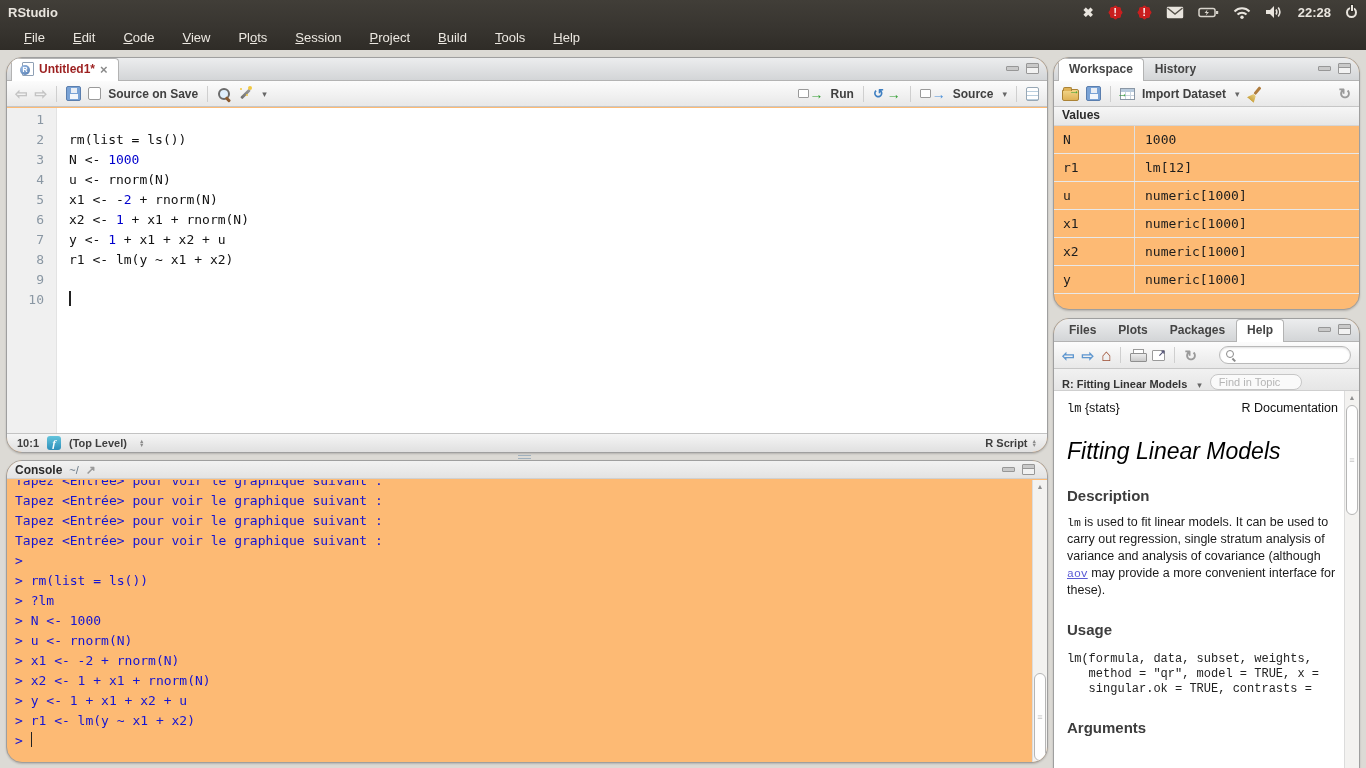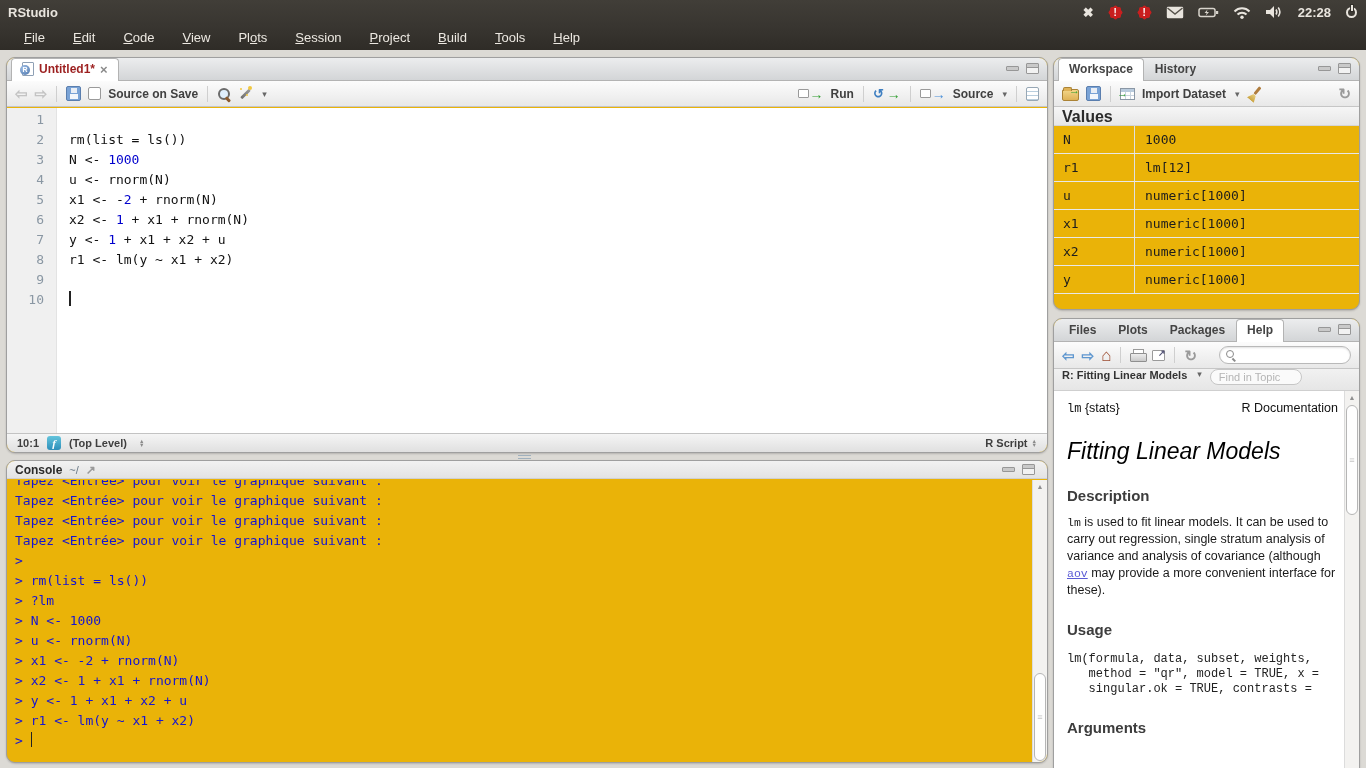--- a/index.html
+++ b/index.html
@@ -23,21 +23,21 @@
   .burst::before,.burst::after { content:""; position:absolute; inset:2px; background:#c81f1f; border-radius:2px; }
   .burst::after { transform:rotate(45deg); }
   .burst i { position:absolute; inset:0; z-index:1; color:#fff; font-style:normal; font-weight:bold;
              font-size:10px; line-height:15px; text-align:center; }
   .power { position:relative; width:13px; height:13px; display:inline-block; }
   .power::before { content:""; position:absolute; inset:1px; border:2px solid #e9e5de; border-radius:50%; }
   .power::after { content:""; position:absolute; left:5.5px; top:-1px; width:2px; height:6px; background:#e9e5de;
                   box-shadow:0 0 0 1px rgba(47,44,39,0.9); }
 
   
-  .pane { position:absolute; background:#eab308; border:1px solid #9f9f9f; border-radius:9px;
+  .pane { position:absolute; background:#fdba74; border:1px solid #9f9f9f; border-radius:16px;
           box-shadow:0 1px 2px rgba(0,0,0,.18); overflow:hidden; }
   .tabstrip { height:23px; background:linear-gradient(#ecedee,#d3d5d7); border-bottom:1px solid #b3b3b3;
               display:flex; align-items:flex-end; padding:0 4px; }
   .tab { font-size:12px; font-weight:bold; color:#444; padding:3px 10px 4px; border:1px solid transparent;
          border-bottom:none; border-radius:4px 4px 0 0; display:flex; align-items:center; gap:5px; }
   .tab.active { background:#fff; border-color:#b3b3b3; margin-bottom:-1px; padding-bottom:5px; }
   .winbtns { margin-left:auto; display:flex; align-items:center; gap:7px; padding:0 4px 6px 0; }
   .min-btn { width:13px; height:5px; background:#c9c9c9; border:1px solid #979797; border-radius:1px; }
   .max-btn { width:13px; height:11px; background:#f2f2f2; border:1px solid #979797; border-radius:1px; }
   .max-btn::before { content:""; display:block; height:3px; background:#c9c9c9; border-bottom:1px solid #979797; }
@@ -137,38 +137,38 @@
   .sb-v { position:absolute; width:15px; background:#f3f2f0; border-left:1px solid #dcdcdc; }
   .sb-h { position:absolute; height:15px; background:#f3f2f0; border-top:1px solid #dcdcdc; }
   .sb-arrow { position:absolute; font-size:7px; color:#8f8f8f; width:100%; text-align:center; }
   .sb-thumb { position:absolute; background:#fefefe; border:1px solid #b5b5b5; border-radius:7px; }
   .sb-thumb::after { content:"≡"; position:absolute; inset:0; color:#c4c4c4; font-size:9px;
         display:flex; align-items:center; justify-content:center; }
 
   
   #ws-pane { left:1053px; top:57px; width:307px; height:253px; }
   .ws-section { height:19px; background:linear-gradient(#f6f6f6,#e7e7e7); border-bottom:1px solid #d5d5d5;
-        font-size:16px; font-weight:bold; color:#2b2b2b; padding:1px 8px; }
+        font-size:12px; font-weight:bold; color:#2b2b2b; padding:1px 8px; }
   .ws-row { display:flex; height:28px; align-items:center; border-bottom:1px solid #e8e8e8;
         font-family:"DejaVu Sans Mono",monospace; font-size:13px; color:#1d1d1d; }
   .ws-name { width:80px; padding-left:9px; flex:none; }
   .ws-val { border-left:1px solid #e0e0e0; padding-left:10px; height:100%; display:flex; align-items:center; flex:1; }
 
   
   #help-pane { left:1053px; top:318px; width:307px; height:526px; }
   .help-toolbar { height:27px; }
   .searchbox { margin-left:auto; width:132px; height:18px; background:#fff; border:1px solid #b9b9b9;
         border-radius:9px; display:flex; align-items:center; padding:0 6px; gap:4px;
         box-shadow:inset 0 1px 2px rgba(0,0,0,.12); }
   .searchbox input { border:none; outline:none; width:100%; font-size:11px; background:transparent; }
   .mini-mag { position:relative; width:10px; height:10px; flex:none; }
   .mini-mag::before { content:""; position:absolute; left:0; top:0; width:6px; height:6px; border:1.5px solid #8a8a8a; border-radius:50%; }
   .mini-mag::after { content:""; position:absolute; right:0; bottom:0; width:4px; height:1.5px; background:#8a8a8a; transform:rotate(45deg); }
   .help-subbar { height:22px; background:linear-gradient(#f1f1f1,#e6e6e6); border-bottom:1px solid #cfcfcf;
-        display:flex; align-items:flex-start; padding:0 8px; gap:8px; }
+        display:flex; align-items:flex-end; padding:0 8px; gap:8px; }
   .topic-sel { font-size:11px; font-weight:bold; color:#333; }
   .find-input { width:92px; height:16px; border:1px solid #c6c6c6; border-radius:8px; background:#fafafa;
         font-size:11px; padding:0 8px; color:#555; outline:none; }
   .find-input::placeholder { color:#b5b5b5; }
   .help-content { position:absolute; left:0; top:72px; right:15px; bottom:15px; overflow:hidden;
         padding:10px 6px 0 13px; background:#fff; }
   .doc-hdr { display:flex; justify-content:space-between; font-size:12.5px; color:#111; }
   .doc-hdr code { font-family:"Liberation Mono",monospace; font-size:12px; }
   .doc-title { font-size:23px; color:#000; margin-top:22px; font-weight:normal;font-style:italic; }
   .doc-h2 { font-size:15px; font-weight:bold; color:#3d3d3d; margin-top:22px; }

